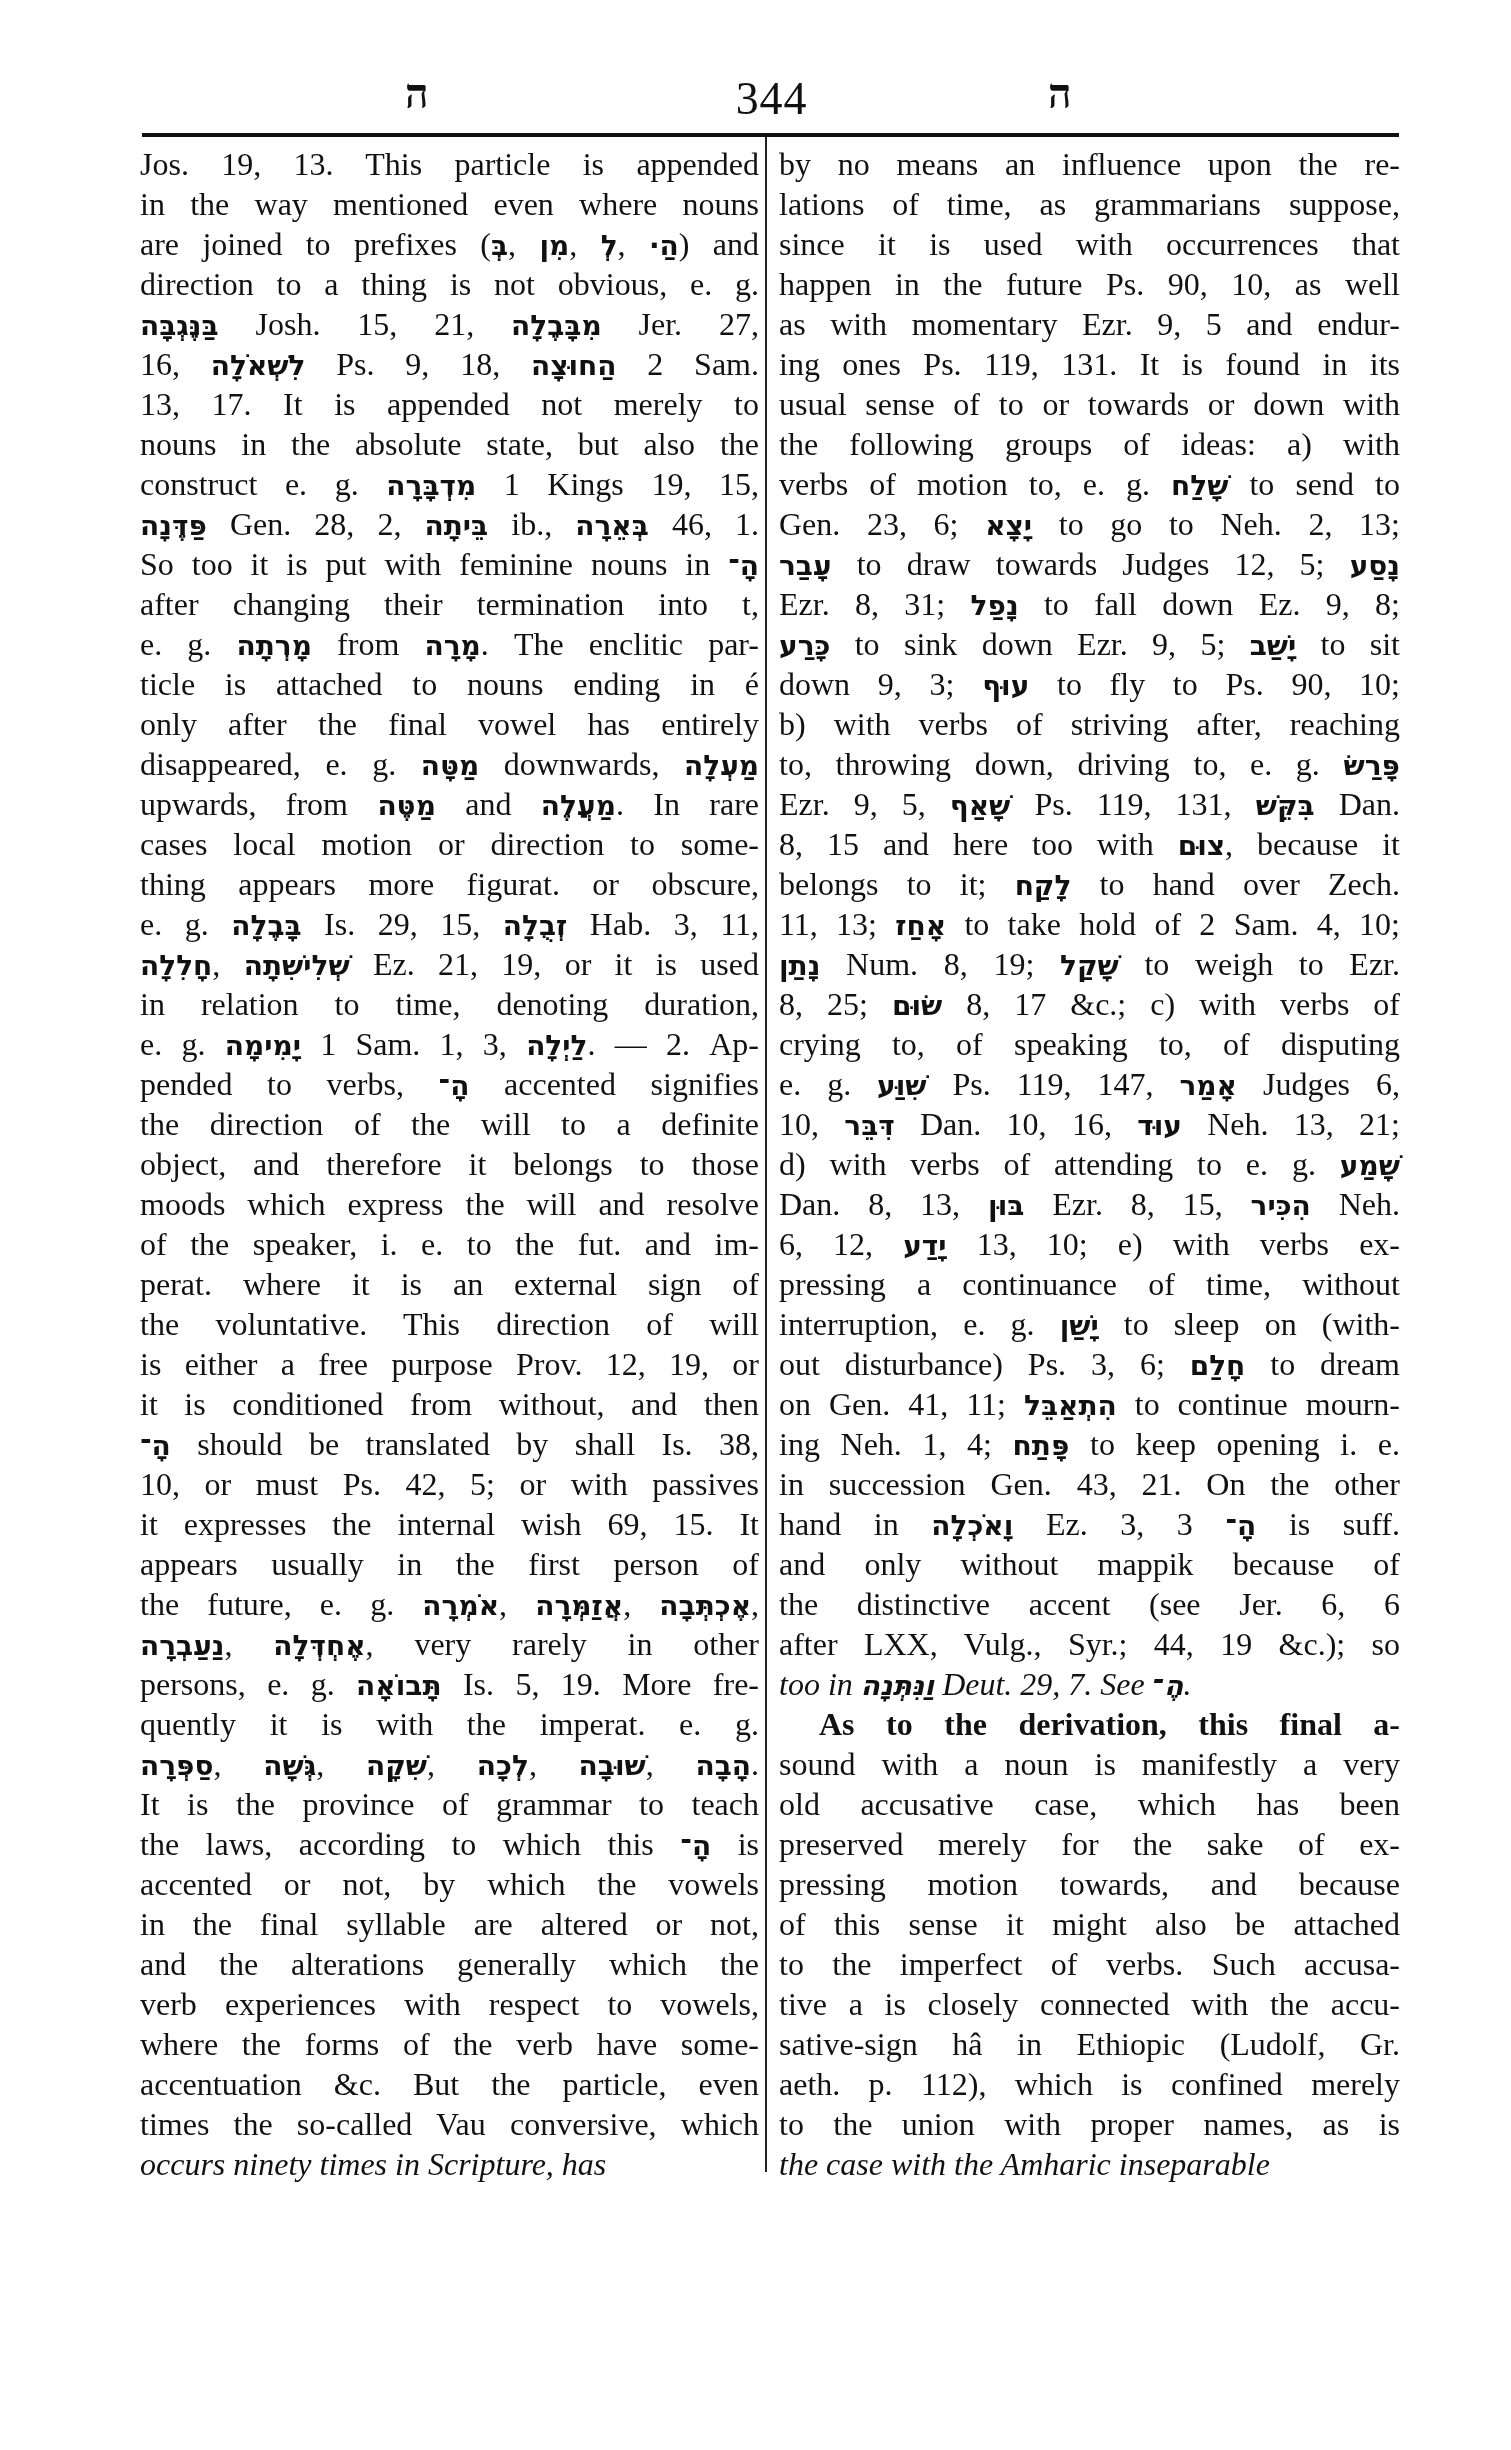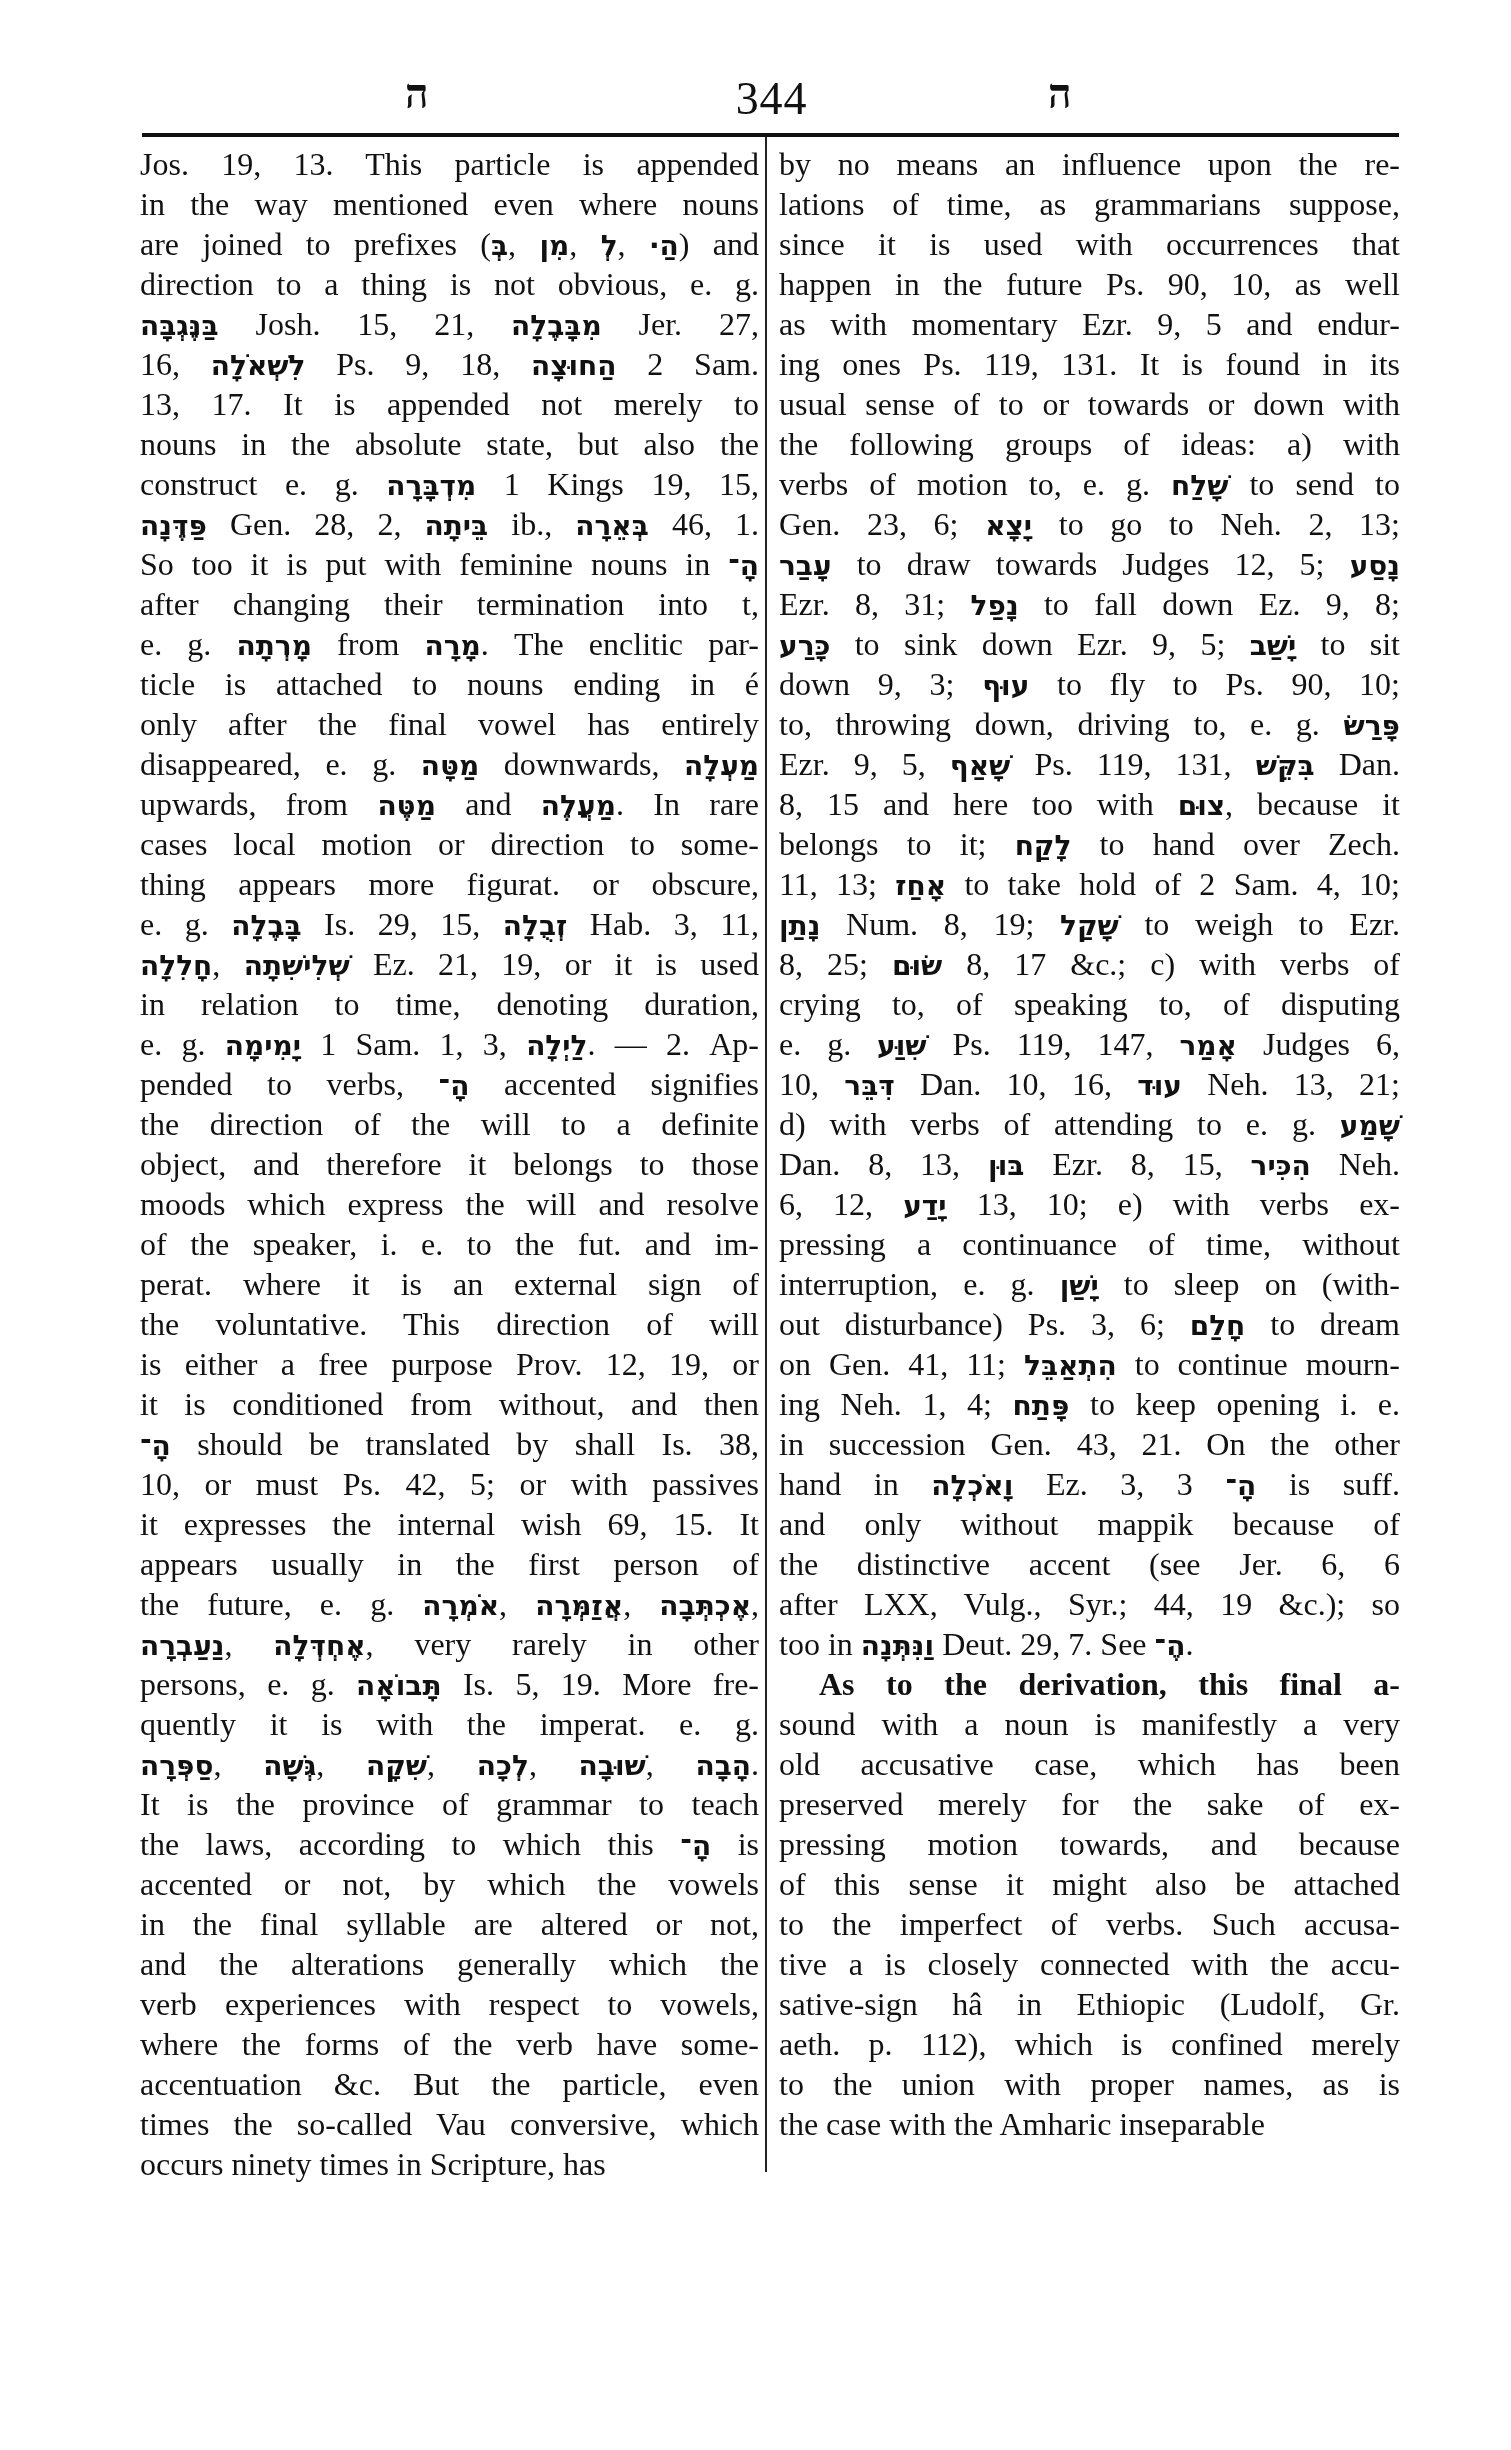--- a/index.html
+++ b/index.html
@@ -9,21 +9,21 @@
   .hdr-letter { position: absolute; top: 0; font-size: 41px; font-weight: bold; font-family: "DejaVu Serif", serif; }
   .hdr-left { left: 261px; }
   .hdr-right { left: 904px; }
   .page-num { position: absolute; left: 0; width: 1255px; text-align: center; top: 1.8px; font-size: 46px; letter-spacing: 0.9px; }
   .rule { position: absolute; top: 133px; left: 142px; width: 1257px; height: 3.6px; background: #111; }
   .divider { position: absolute; top: 137px; left: 765px; width: 1.8px; height: 2035px; background: #222; }
   .col { position: absolute; top: 144px; width: 619px; font-size: 32px; line-height: 40px; }
   .col-left { left: 140px; }
   .col-right { left: 779px; width: 621px; }
   .line { display: block; white-space: nowrap; text-align: justify; text-align-last: justify; height: 40px; overflow: visible; }
-  .line.last { text-align-last: left; }
+  .line.last { text-align-last: left; font-style: italic; }
   .line.indent { padding-left: 40px; font-weight: bold; }
   .he { font-family: "DejaVu Sans", sans-serif; font-weight: bold; font-size: 28px; direction: rtl; unicode-bidi: isolate; }
 </style>
 </head>
 <body>
 
 <div class="header">
   <span class="hdr-letter hdr-left">ה</span>
   <span class="page-num">344</span>
   <span class="hdr-letter hdr-right">ה</span>
@@ -92,20 +92,21 @@
     <span class="line">as with momentary Ezr. 9, 5 and endur-</span>
     <span class="line">ing ones Ps. 119, 131.  It is found in its</span>
     <span class="line">usual sense of to or towards or down with</span>
     <span class="line">the following groups of ideas: a) with</span>
     <span class="line">verbs of motion to, e. g. <span class="he">שָׁלַח</span> to send to</span>
     <span class="line">Gen. 23, 6; <span class="he">יָצָא</span> to go to Neh. 2, 13;</span>
     <span class="line"><span class="he">עָבַר</span> to draw towards Judges 12, 5; <span class="he">נָסַע</span></span>
     <span class="line">Ezr. 8, 31; <span class="he">נָפַל</span> to fall down Ez. 9, 8;</span>
     <span class="line"><span class="he">כָּרַע</span> to sink down Ezr. 9, 5; <span class="he">יָשַׁב</span> to sit</span>
     <span class="line">down 9, 3; <span class="he">עוּף</span> to fly to Ps. 90, 10;</span>
+    <span class="line">b) with verbs of striving after, reaching</span>
     <span class="line">to, throwing down, driving to, e. g. <span class="he">פָּרַשׂ</span></span>
     <span class="line">Ezr. 9, 5, <span class="he">שָׁאַף</span> Ps. 119, 131, <span class="he">בִּקֵּשׁ</span> Dan.</span>
     <span class="line">8, 15 and here too with <span class="he">צוּם</span>, because it</span>
     <span class="line">belongs to it; <span class="he">לָקַח</span> to hand over Zech.</span>
     <span class="line">11, 13; <span class="he">אָחַז</span> to take hold of 2 Sam. 4, 10;</span>
     <span class="line"><span class="he">נָתַן</span> Num. 8, 19; <span class="he">שָׁקַל</span> to weigh to Ezr.</span>
     <span class="line">8, 25; <span class="he">שׂוּם</span> 8, 17 &amp;c.;  c) with verbs of</span>
     <span class="line">crying to, of speaking to, of disputing</span>
     <span class="line">e. g. <span class="he">שִׁוַּע</span> Ps. 119, 147, <span class="he">אָמַר</span> Judges 6,</span>
     <span class="line">10, <span class="he">דִּבֵּר</span> Dan. 10, 16, <span class="he">עוּד</span> Neh. 13, 21;</span>

